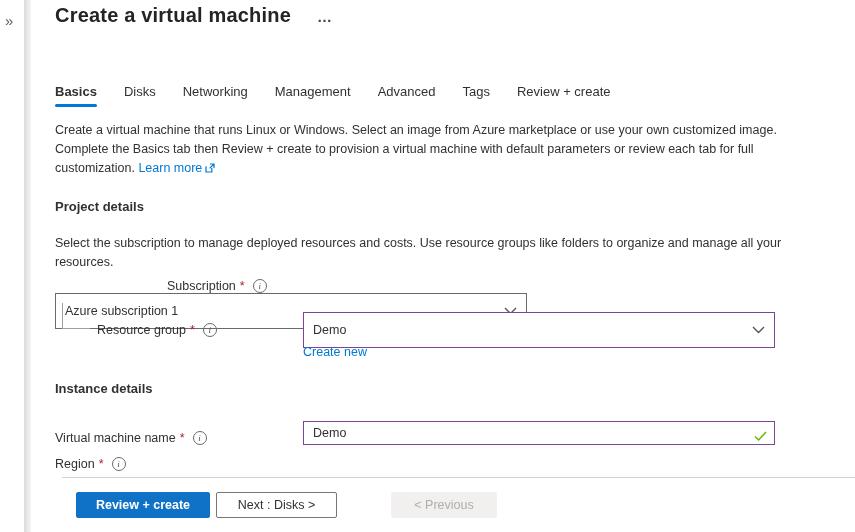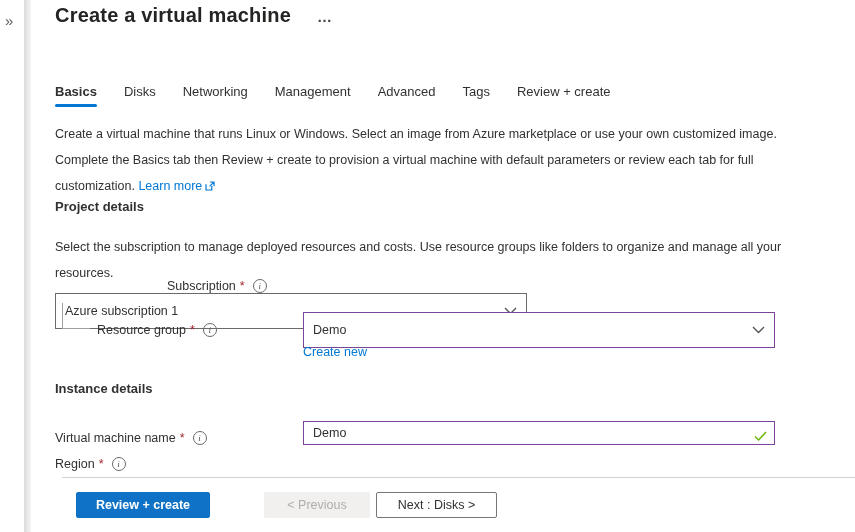--- a/index.html
+++ b/index.html
@@ -18,21 +18,21 @@
   .title-row { position:absolute; left:24px; top:4px; display:flex; align-items:center; gap:26px; }
   .page-title { font-size:20px; font-weight:700; color:#252423; letter-spacing:.2px; }
   .more-btn { font-size:15px; font-weight:700; color:#444; letter-spacing:1px; cursor:pointer; line-height:10px; margin-top:2px; }
 
   
   .tabs { position:absolute; left:24px; top:84px; display:flex; gap:27px; }
   .tab { position:relative; font-size:13px; color:#323130; padding-bottom:8px; cursor:pointer; white-space:nowrap; }
   .tab.active { font-weight:700; }
   .tab.active::after { content:""; position:absolute; left:0; right:0; bottom:0; height:3px; background:#0078d4; border-radius:2px; }
 
-  .body-text { font-size:12.5px; line-height:26px; color:#323130; }
+  .body-text { font-size:12.5px; line-height:19px; color:#323130; }
   .intro { position:absolute; left:24px; top:121px; width:727px; }
   a.link { color:#0078d4; text-decoration:none; cursor:pointer; }
   .ext-icon { display:inline-block; margin-left:3px; vertical-align:-1px; }
 
   .section-heading { position:absolute; left:24px; font-size:13px; font-weight:700; color:#323130; }
   .proj-heading { top:199px; }
   .proj-desc { position:absolute; left:24px; top:234px; width:727px; }
   .inst-heading { top:381px; }
 
   
@@ -163,18 +163,18 @@
     <div class="row row-region">
       <div class="label-col">
         <span>Region</span>
         <span class="req">*</span>
         <span class="info-icon">i</span>
       </div>
     </div>
 
     <div class="footer">
       <button class="btn btn-primary">Review + create</button>
+      <button class="btn btn-secondary">Next : Disks &gt;</button>
       <button class="btn btn-disabled">&lt; Previous</button>
-      <button class="btn btn-secondary">Next : Disks &gt;</button>
     </div>
 
   </div>
 </div>
 
 </body></html>

